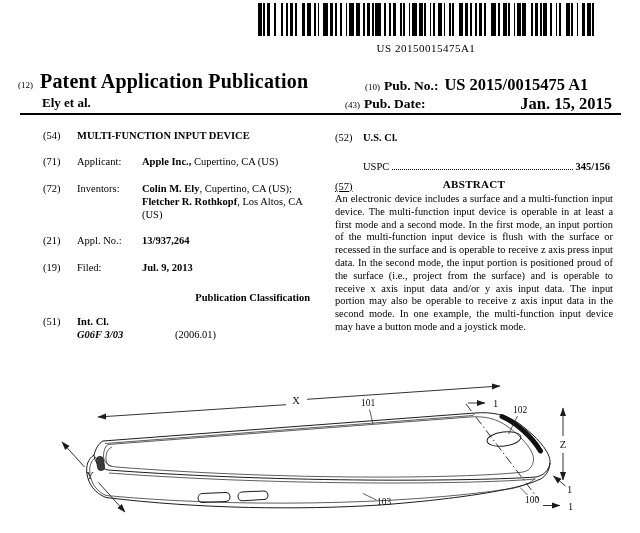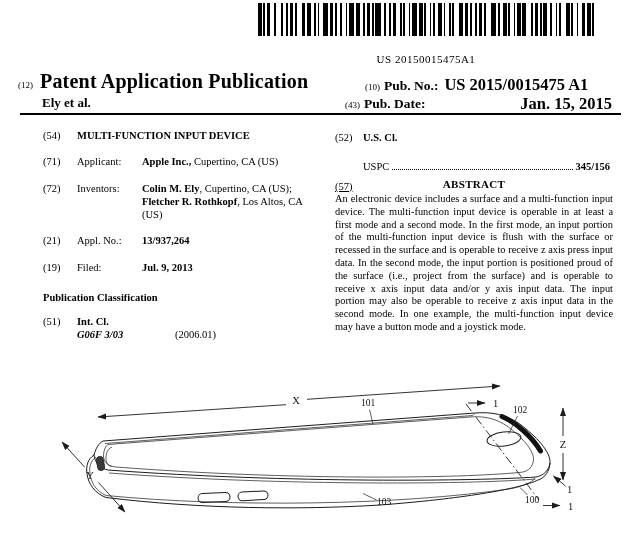--- a/index.html
+++ b/index.html
@@ -4,21 +4,21 @@
 <style>
   html,body{margin:0;padding:0;background:#fff;}
   .page{position:relative;width:640px;height:533px;background:#fff;color:#000;
         font-family:"Liberation Serif",serif;overflow:hidden;}
 
   
   .barcode{position:absolute;left:258px;top:3px;width:336px;}
   .barcode-bars{display:flex;height:33px;overflow:hidden;}
   .barcode-bars .bar{flex:0 0 auto;background:#000;height:100%;}
   .barcode-bars .gap{flex:0 0 auto;height:100%;}
-  .barcode-label{text-align:center;font-size:11px;margin-top:17px;letter-spacing:.5px;}
+  .barcode-label{text-align:center;font-size:11px;margin-top:6px;letter-spacing:.5px;}
 
   
   .code{font-size:9px;}
   .hdr-line{position:absolute;white-space:nowrap;}
   #h19{left:18px;top:47px;}
   #h19 .big{font-size:20px;font-weight:bold;margin-left:7px;}
   #h12{left:18px;top:70px;}
   #h12 .big{font-size:20px;font-weight:bold;margin-left:7px;letter-spacing:.2px;}
   #hauth{left:42px;top:95px;font-size:13px;font-weight:bold;}
   #h10{left:345px;top:75px;margin-left:20px;}
@@ -36,21 +36,21 @@
   .fval{display:inline-block;vertical-align:top;}
   b.nm{font-weight:bold;}
   #r54{left:43px;top:129px;width:280px;}
   #r54 .title{font-weight:bold;display:inline-block;vertical-align:top;width:236px;}
   #r71{left:43px;top:155px;width:280px;}
   #r72{left:43px;top:182px;width:280px;}
   #r72 .fval{width:172px;}
   #r21{left:43px;top:234px;}
   #r22{left:43px;top:261px;}
   .bold{font-weight:bold;}
-  #pubclass{left:43px;top:291px;width:267px;text-align:left;font-weight:bold;font-size:10.5px;}
+  #pubclass{left:43px;top:291px;width:267px;text-align:right;font-weight:bold;font-size:10.5px;}
   #r51{left:43px;top:315px;}
   #r51b{left:77px;top:328px;}
   #r51b .cls{font-weight:bold;font-style:italic;display:inline-block;width:98px;}
 
   #r52{left:335px;top:131px;}
   #r52 .ccode{width:28px;}
   .leaderline{position:absolute;left:363px;width:247px;font-size:10.5px;display:flex;align-items:baseline;}
   .leaderline .dots{flex:1;border-bottom:1.6px dotted #000;margin:0 3px 2px 3px;}
   .cls-it{font-weight:bold;font-style:italic;}
   #rcpc{top:148px;}

